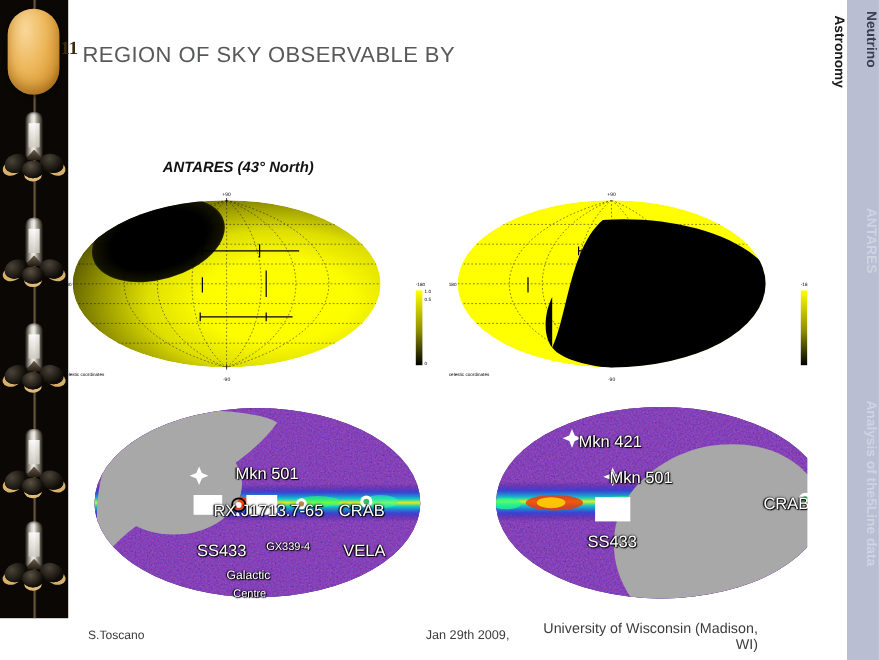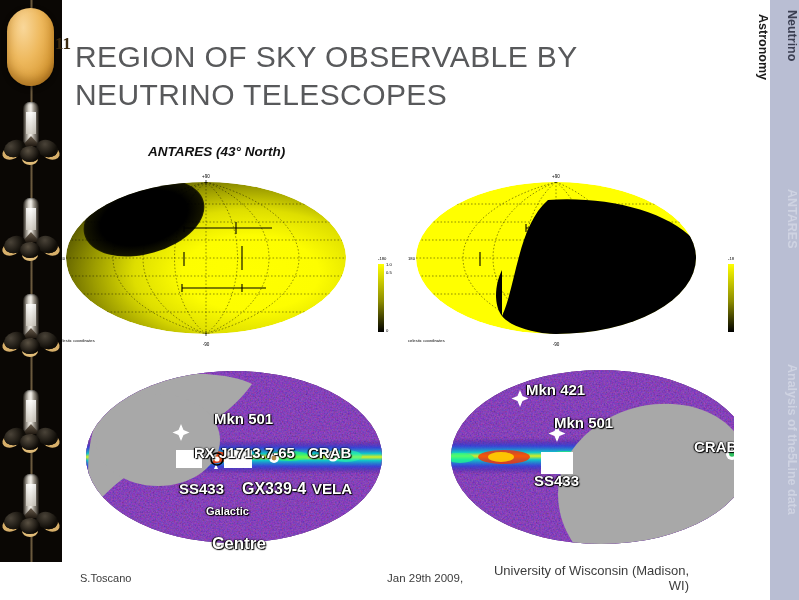--- a/index.html
+++ b/index.html
@@ -35,21 +35,21 @@
   .badge{position:absolute;left:7px;top:8px;width:47px;height:78px;border-radius:24px;
          background:radial-gradient(ellipse at 35% 25%,#f7d08a 0%,#eeb košice 0%,#edb556 38%,#d79a37 72%,#a96f1e 100%);
          background:radial-gradient(ellipse at 35% 25%,#f9d79a 0%,#eeb95e 40%,#d99b36 74%,#a2691a 100%);
          box-shadow:0 2px 5px rgba(0,0,0,.55), inset 0 -6px 10px rgba(120,70,10,.45);}
   .badge span{position:absolute;left:0;right:0;top:26px;text-align:center;
               font-size:17px;font-weight:600;color:#3b2a10;
               font-family:"Liberation Serif",serif;margin-left:48px;}
 
   
   .title{position:absolute;left:75px;top:38px;width:600px;
-         font-size:30px;letter-spacing:.4px;line-height:1.28;
+         font-size:20px;letter-spacing:.4px;line-height:1.28;
          color:#58595b;font-weight:400;
          font-family:"Liberation Sans",sans-serif;}
 
   
   .map-cap{position:absolute;font-size:13.5px;font-style:italic;font-weight:bold;
            color:#111;font-family:"Liberation Sans",sans-serif;white-space:nowrap;}
   #cap-left{left:148px;top:144px;font-style:italic;}
   #cap-right{left:448px;top:144px;}
 
   
@@ -58,23 +58,23 @@
   #vis-right{left:398px;top:166px;width:350px;height:185px;}
   .vis-svg{display:block;}
   .axlab{font-size:4.2px;fill:#000;font-family:"Liberation Sans",sans-serif;}
   .axlab2{font-size:4.6px;fill:#000;font-family:"Liberation Sans",sans-serif;}
 
   
   .gal-wrap{position:absolute;}
   #gal-left{left:84px;top:370px;width:300px;height:175px;}
   #gal-right{left:446px;top:368px;width:310px;height:178px;}
 
-  .srclabel{position:absolute;color:#fff;font-weight:bold;white-space:nowrap;
+  .srclabel{position:absolute;color:#fff;font-weight:normal;white-space:nowrap;
             font-family:"Liberation Sans",sans-serif;
-            text-shadow:0 0 2px #000,1px 1px 1px #000,-1px 0 1px #000;}
+            text-shadow:0 0 2px #000,1px 1px 1px #000,-1px 0 1px #000;margin-top:12px;}
 
   
   .foot{position:absolute;color:#3c3c3c;font-family:"Liberation Sans",sans-serif;}
   #foot-author{left:80px;top:572px;font-size:11px;}
   #foot-date{left:387px;top:572px;font-size:11.5px;}
   #foot-venue{left:471px;top:563px;width:218px;font-size:13px;text-align:right;line-height:1.18;}
 
   
   .rnav{position:absolute;right:0;top:0;width:29px;height:600px;background:#b9bed3;}
   .rnav-item{position:absolute;right:0;width:29px;
@@ -135,21 +135,20 @@
         <div class="om om-c"></div>
     </div>
   </div>
 
   <div class="badge">
     <span>11</span>
   </div>
 
   <div class="title">
     <div>REGION OF SKY OBSERVABLE BY</div>
-    <div>NEUTRINO TELESCOPES</div>
   </div>
 
   <div class="map-cap" id="cap-left">ANTARES (43° North)</div>
 
   <div class="vis-wrap" id="vis-left">
     <svg class="vis-svg" viewBox="0 0 345 185" width="345" height="185">
       <defs>
         <clipPath id="mollA">
             <ellipse cx="150" cy="92" rx="140" ry="76"></ellipse>
           </clipPath>
@@ -330,24 +329,24 @@
         <circle cx="190" cy="88" r="2.4" fill="#b08a4a"></circle>
         <circle cx="249" cy="86" r="5.5" fill="#ffffff"></circle>
         <circle cx="249" cy="86" r="2.6" fill="#30c060"></circle>
       </g>
     </svg>
     <div>
         <div class="srclabel" style="left: 130px; top: 40px; font-size: 15px;">Mkn 501</div>
         <div class="srclabel" style="left: 110px; top: 74px; font-size: 15px;">RX J1713.7-65</div>
         <div class="srclabel" style="left: 224px; top: 74px; font-size: 15px;">CRAB</div>
         <div class="srclabel" style="left: 95px; top: 110px; font-size: 15px;">SS433</div>
-        <div class="srclabel" style="left: 158px; top: 110px; font-size: 16px;">GX339-4</div>
+        <div class="srclabel" style="left: 158px; top: 110px; font-size: 10px;">GX339-4</div>
         <div class="srclabel" style="left: 228px; top: 110px; font-size: 15px;">VELA</div>
         <div class="srclabel" style="left: 122px; top: 135px; font-size: 11px;">Galactic</div>
-        <div class="srclabel" style="left: 128px; top: 164px; font-size: 17px;">Centre</div>
+        <div class="srclabel" style="left: 128px; top: 153px; font-size: 10px;">Centre</div>
       </div>
   </div>
 
   <div class="gal-wrap" id="gal-right">
     <svg viewBox="0 0 310 178" width="310" height="178">
       <defs>
         <clipPath id="galB">
             <ellipse cx="155" cy="89" rx="150" ry="87"></ellipse>
           </clipPath>
         <filter id="noiseB" x="0" y="0" width="100%" height="100%">

